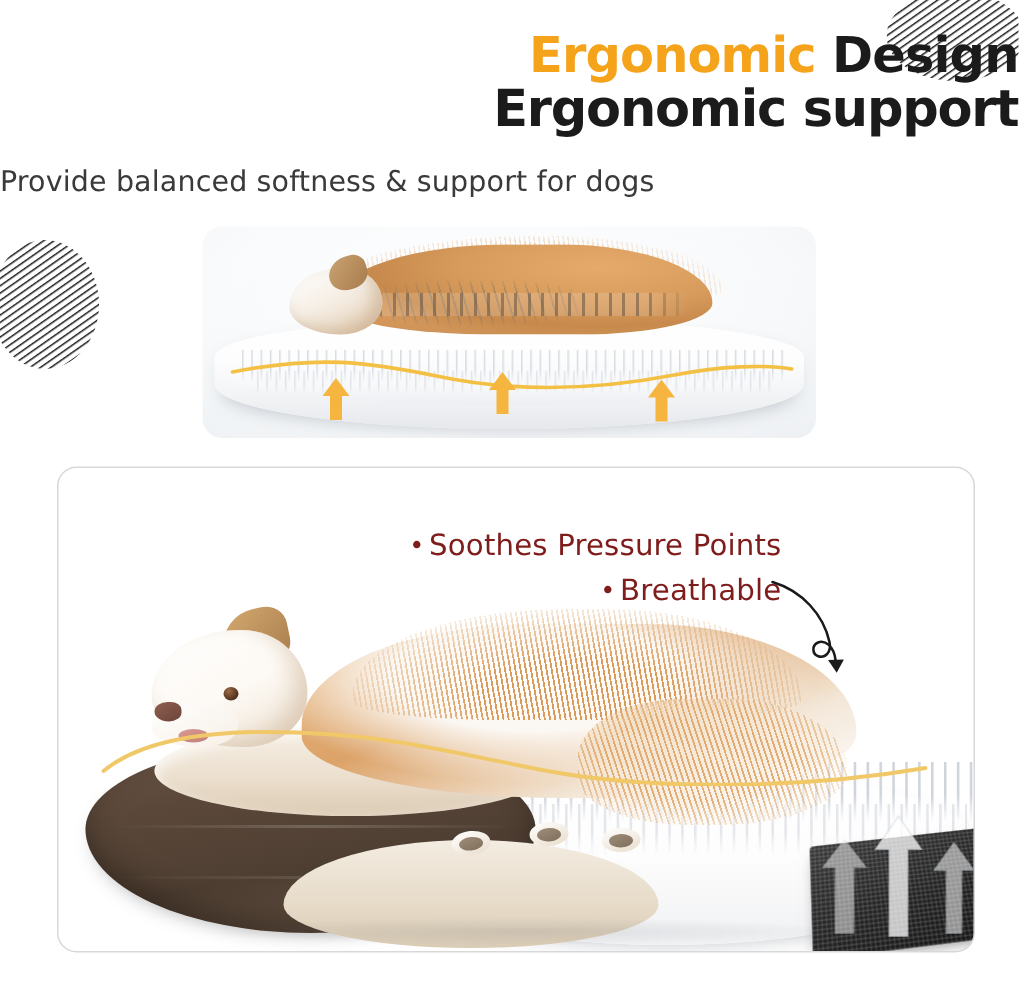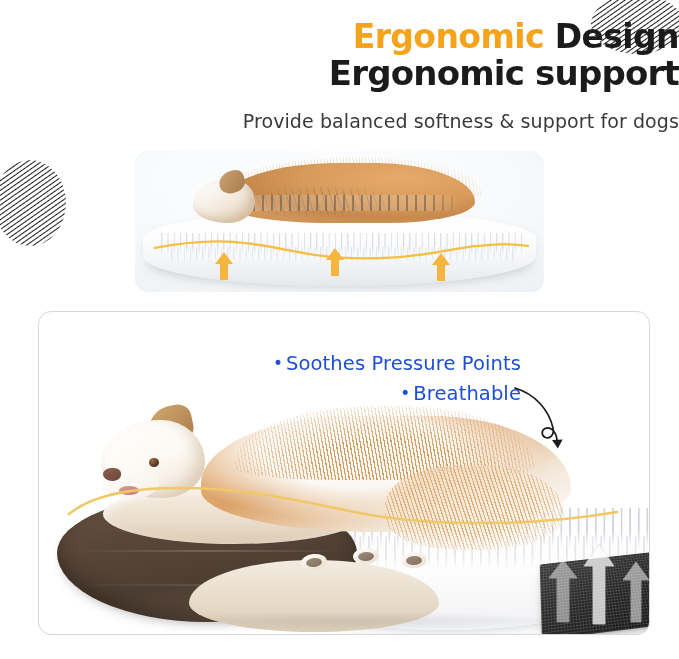--- a/index.html
+++ b/index.html
@@ -21,21 +21,21 @@
     position:absolute;left:0;right:0;top:20px;text-align:right;
     font-family:"DejaVu Sans", sans-serif;
     font-weight:bold;letter-spacing:-0.6px;line-height:1.06;
     -webkit-font-smoothing:antialiased;
   }
   .headline .l1,.headline .l2{display:block;font-size:33px;}
   .headline .l2{font-size:34px;letter-spacing:-0.8px;}
   .hl-accent{color:#F6A31C;}
   .hl-dark{color:#1b1b1b;}
   .subtitle{
-    position:absolute;left:0;right:0;top:110px;text-align:right;
+    position:absolute;left:0;right:0;top:110px;text-align:left;
     font-size:19px;color:#3a3a3a;font-weight:400;letter-spacing:.1px;
   }
 
   
   .panel-top{
     position:absolute;left:135px;top:151px;width:409px;height:141px;
     background:linear-gradient(170deg,#fbfcfd 0%,#f6f8f9 55%,#f2f4f6 100%);
     border-radius:13px;overflow:hidden;
   }
   .panel-top .vignette{
@@ -124,21 +124,21 @@
   .uparrow svg{display:block;width:100%;height:100%;}
 
   
   .panel-bottom{
     position:absolute;left:38px;top:311px;width:610px;height:322px;
     background:#ffffff;border:1px solid #d8d8d8;border-radius:13px;overflow:hidden;
   }
 
   .bullets{
     position:absolute;right:128px;top:38px;text-align:right;
-    font-size:19.5px;color:#1d4ed8;line-height:1.42;letter-spacing:.1px;
+    font-size:19.5px;color:#7f1d1d;line-height:1.42;letter-spacing:.1px;
   }
   .bullets .b{display:block;white-space:nowrap;}
   .bullets .dot{font-size:17px;vertical-align:1px;margin-right:3px;}
   .b2{margin-top:2px;}
 
   .curlarrow{position:absolute;left:470px;top:72px;width:66px;height:68px;}
   .curlarrow svg{display:block;width:100%;height:100%;}
 
   
   .scene{position:absolute;left:0;top:0;right:0;bottom:0;}

